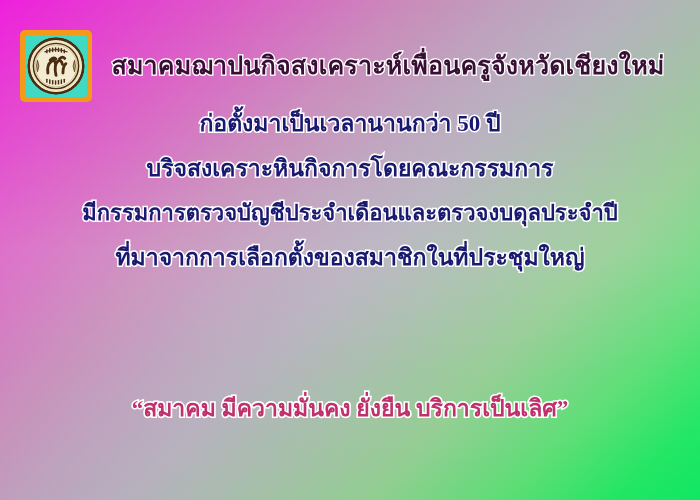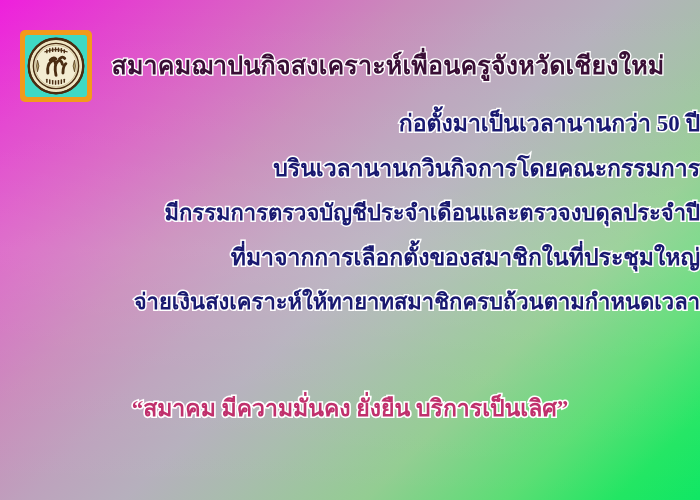--- a/index.html
+++ b/index.html
@@ -117,21 +117,20 @@
   .line {
     font-family: "Liberation Serif", "DejaVu Serif", serif;
     font-size: 23px;
     font-weight: bold;
     color: #191970;
     line-height: 1.0;
     margin: 0 0 22px 0;
     white-space: nowrap;
     -webkit-text-stroke: 3px #ffffff;
     paint-order: stroke fill;
-    text-align: right;
   }
   .line.small {
     font-size: 22px;
   }
 
   .slogan {
     position: absolute;
     top: 390px;
     left: 0;
     width: 700px;
@@ -194,21 +193,20 @@
           <circle cx="50" cy="50" r="47" fill="none" stroke="#4a2c12" stroke-width="3.5"></circle>
         </svg>
       </div>
     </div>
 
     <div class="title">สมาคมฌาปนกิจสงเคราะห์เพื่อนครูจังหวัดเชียงใหม่</div>
   </div>
 
   <div class="body-lines">
     <div class="line">ก่อตั้งมาเป็นเวลานานกว่า 50 ปี</div>
-    <div class="line">บรินเวลานานกวินกิจการโดยคณะกรรมการ</div>
+    <div class="line">บริจสงเคราะหินกิจการโดยคณะกรรมการ</div>
     <div class="line small">มีกรรมการตรวจบัญชีประจำเดือนและตรวจงบดุลประจำปี</div>
     <div class="line">ที่มาจากการเลือกตั้งของสมาชิกในที่ประชุมใหญ่</div>
-    <div class="line small">จ่ายเงินสงเคราะห์ให้ทายาทสมาชิกครบถ้วนตามกำหนดเวลา</div>
   </div>
 
   <div class="slogan">“สมาคม  มีความมั่นคง  ยั่งยืน บริการเป็นเลิศ”</div>
 
 </div>
 
 </body></html>

